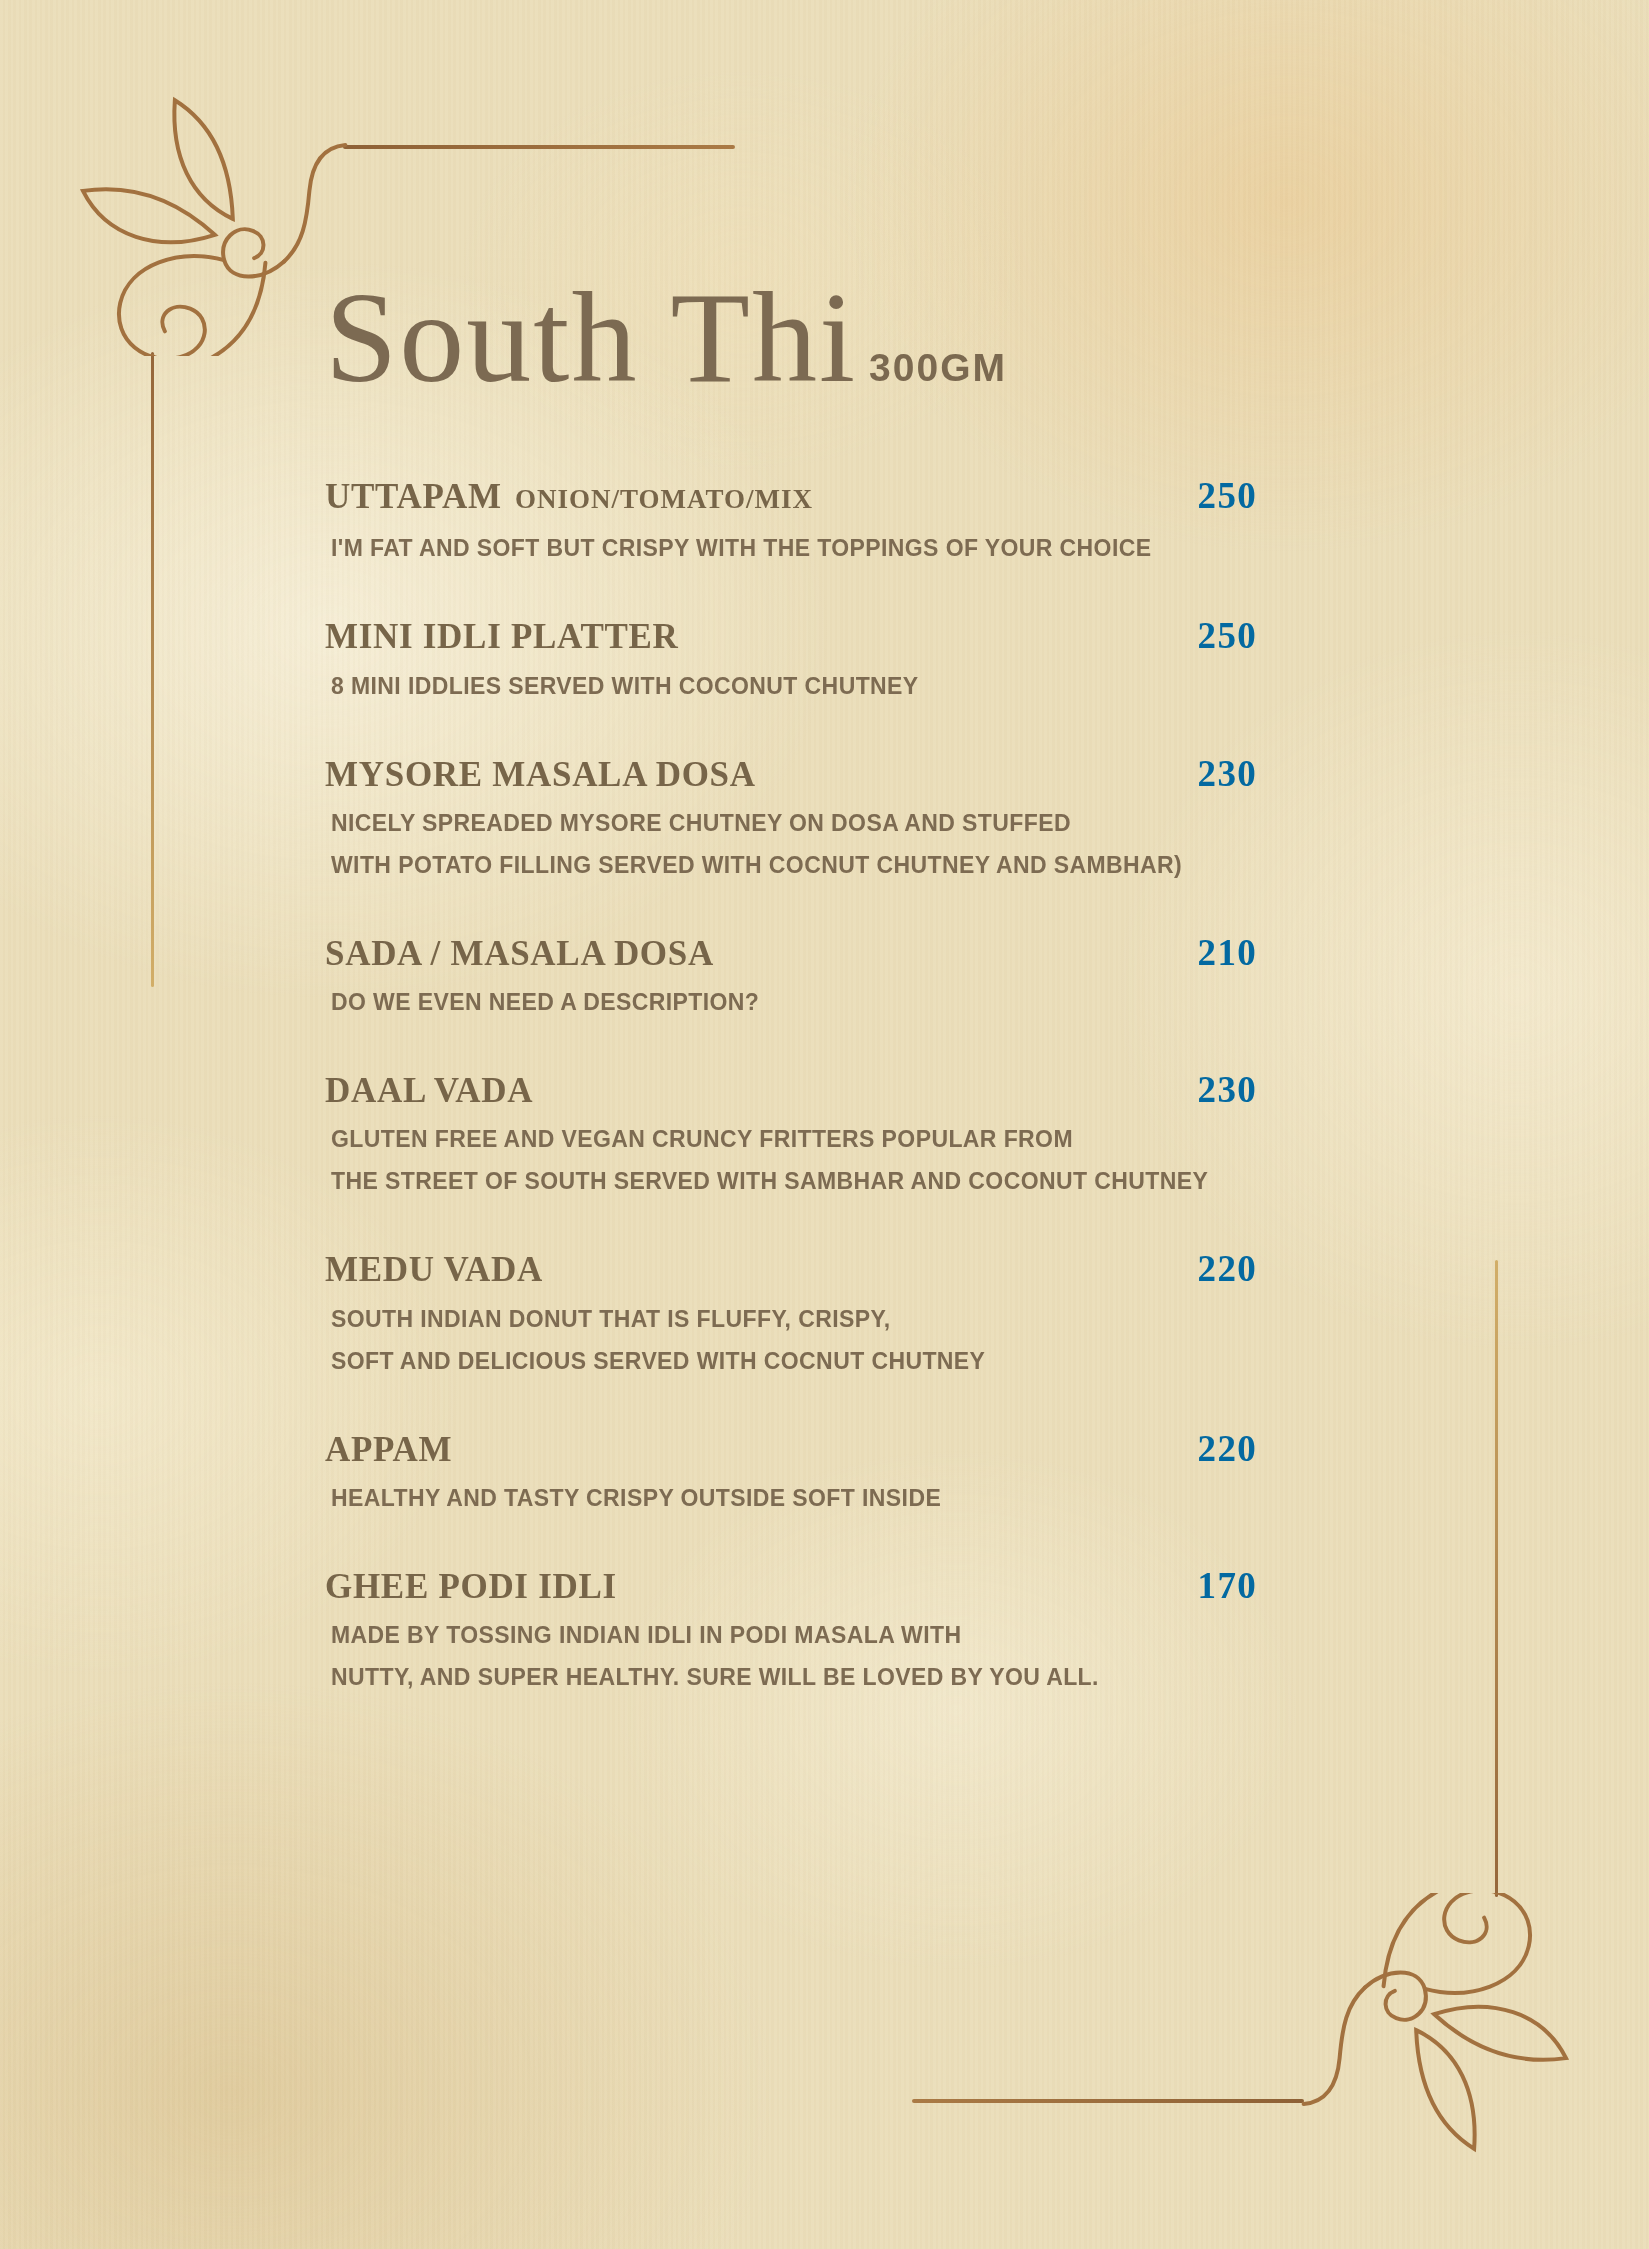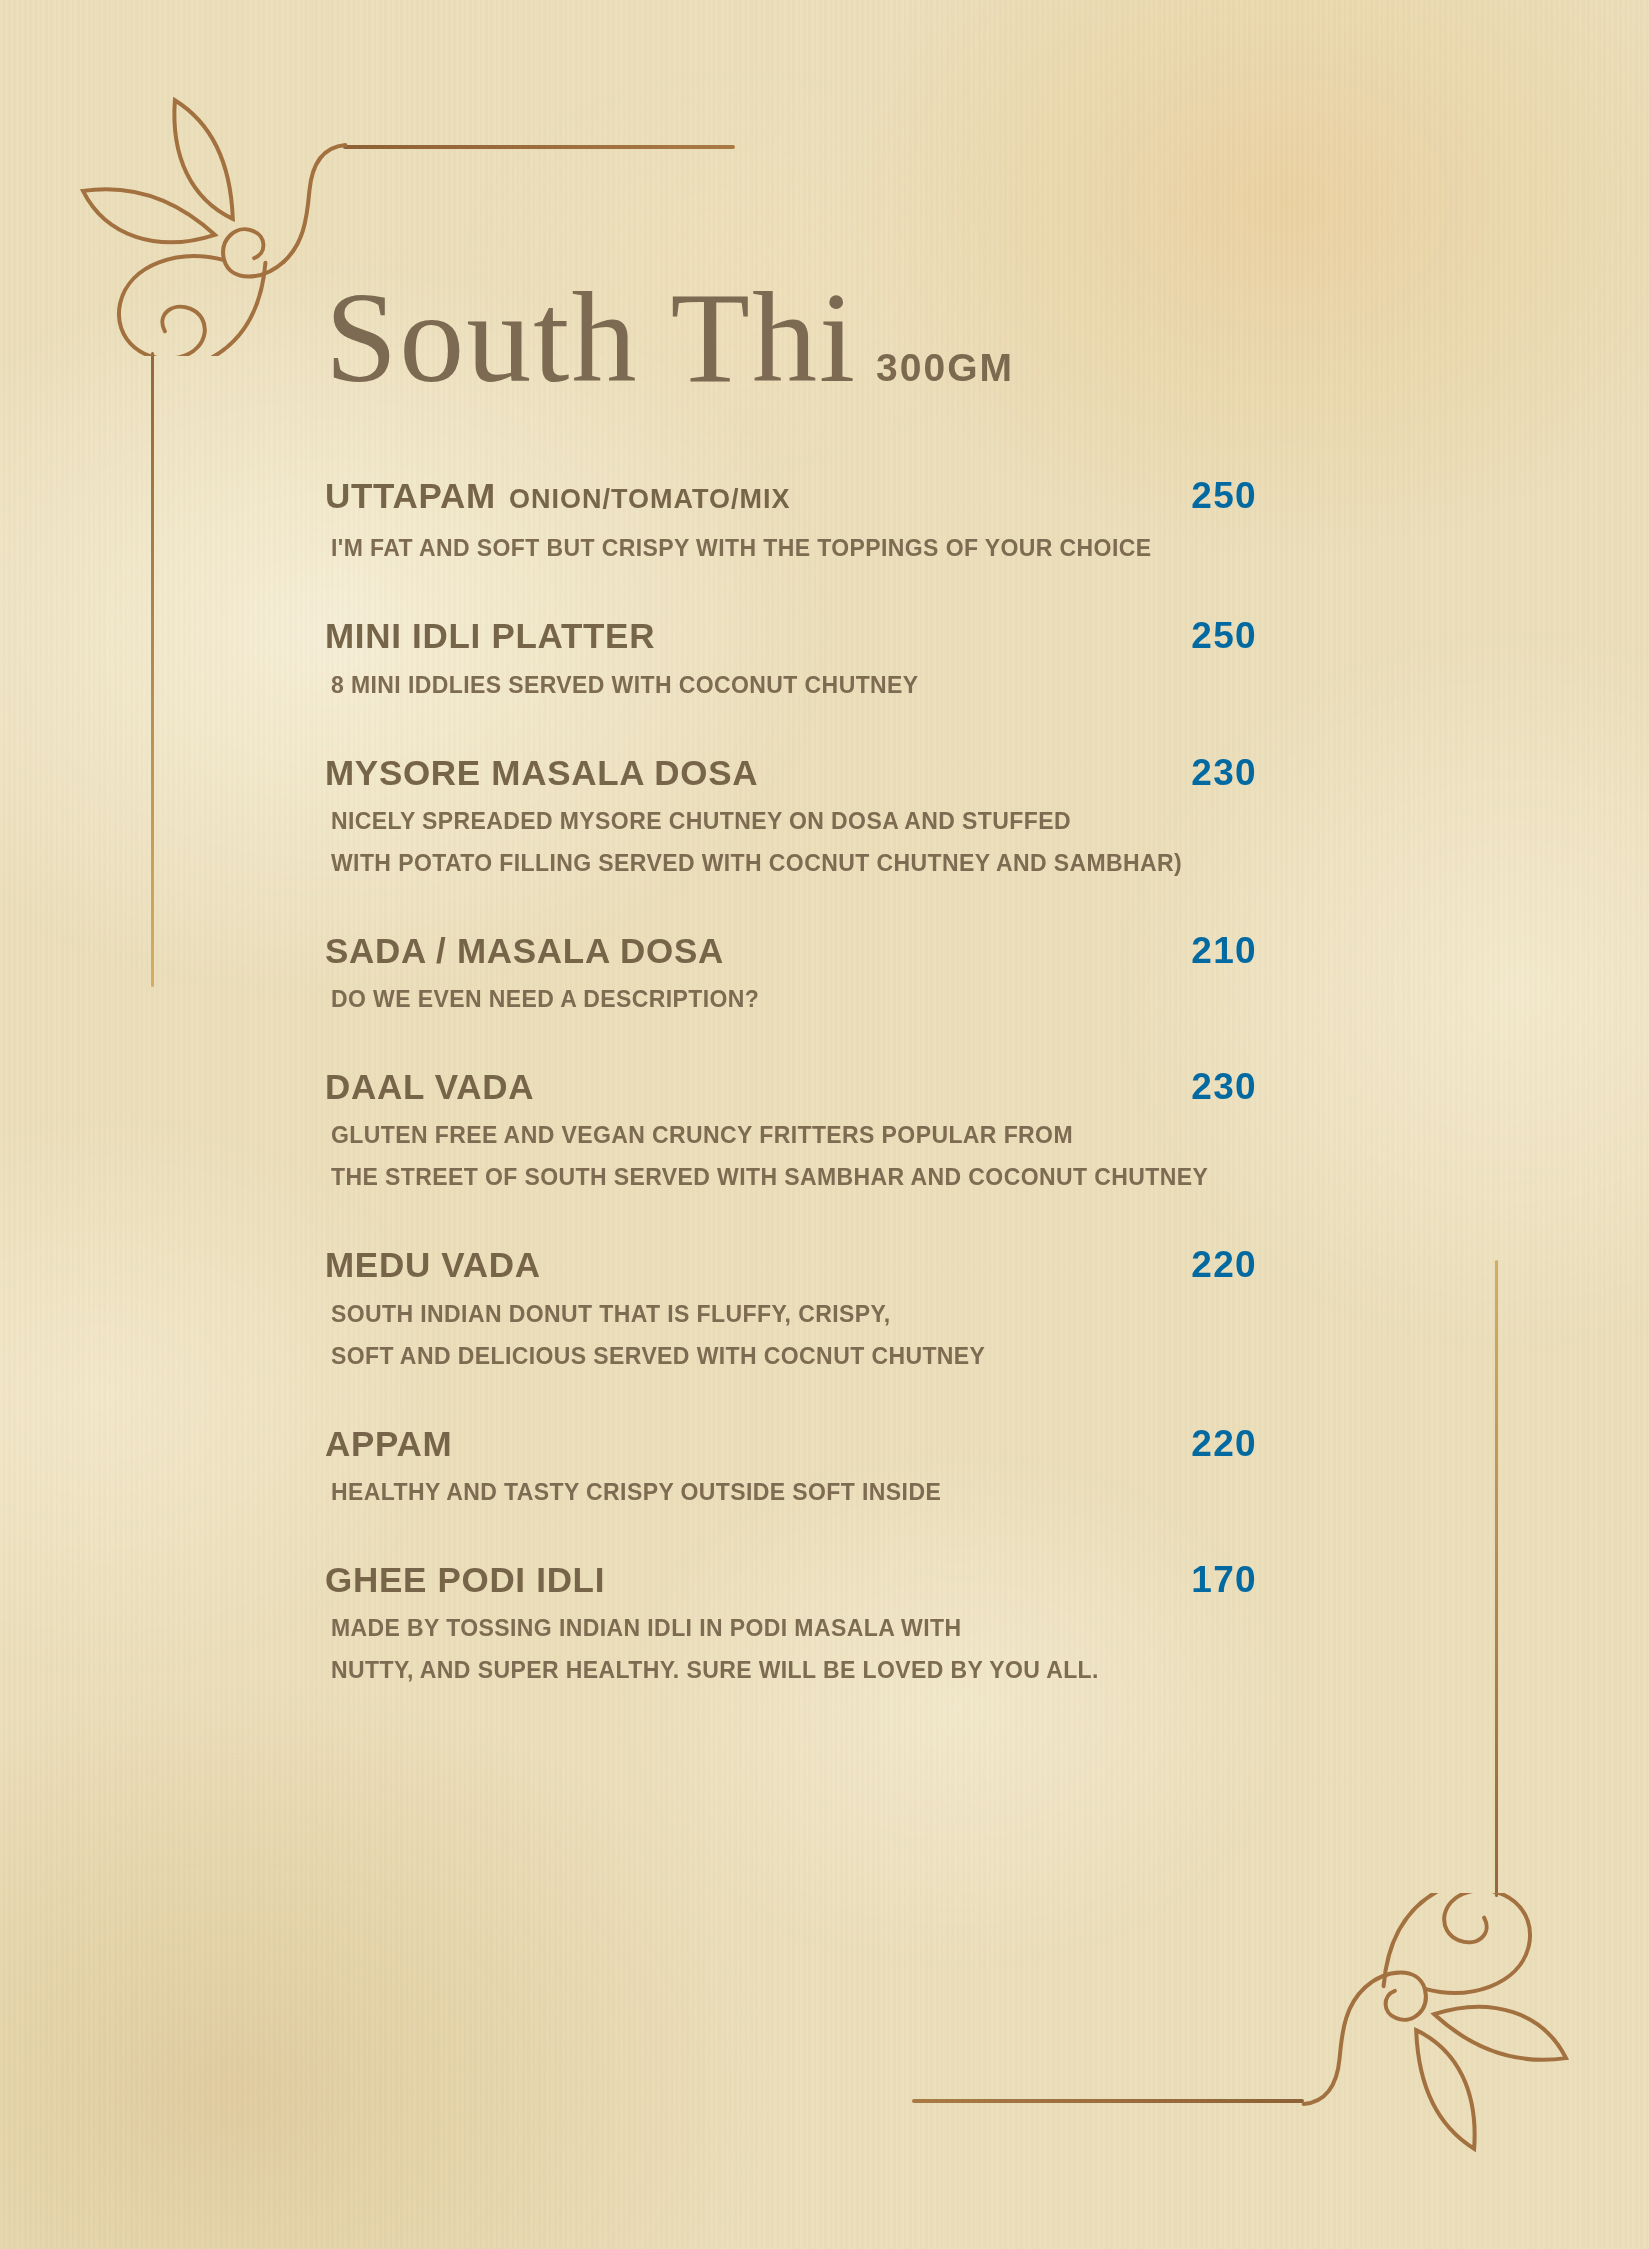--- a/index.html
+++ b/index.html
@@ -32,40 +32,40 @@
   .rule-left{left:151px;top:352px;width:3.3px;height:635px;
     background:linear-gradient(180deg,#95663a,#d2ae68);}
   .rule-right{left:1495px;top:1260px;width:3.3px;height:637px;
     background:linear-gradient(180deg,#d2ae68,#95663a);}
   .flourish{position:absolute;width:293px;height:293px;}
   .flourish-tl{left:63px;top:63px;}
   .flourish-br{left:1293px;top:1893px;transform:rotate(180deg);}
   
   .header{
     position:absolute;left:325px;top:272px;
-    display:flex;align-items:baseline;gap:19px;
+    display:flex;align-items:baseline;gap:12px;
     color:#7c6a52;
   }
   .page-title{
     font-family:"Liberation Serif", serif;
     font-size:130px;line-height:1;font-weight:400;
     letter-spacing:2px;
   }
   .weight-label{
     font-size:39px;font-weight:700;letter-spacing:2px;
     color:#7b6950;
   }
   
   .menu{
     position:absolute;left:325px;top:477px;width:932px;
   }
   .item{margin-bottom:48px;}
   .item-title-row{
     display:flex;align-items:baseline;
-    line-height:37px;white-space:nowrap;
+    line-height:37px;white-space:nowrap;font-family:Liberation Serif, serif;
   }
   .item-name{
     font-size:35px;font-weight:700;letter-spacing:0.7px;
     color:#776549;
   }
   .item-variant{
     font-size:27px;font-weight:700;letter-spacing:1px;
     color:#776549;margin-left:13.3px;
   }
   .item-price{

